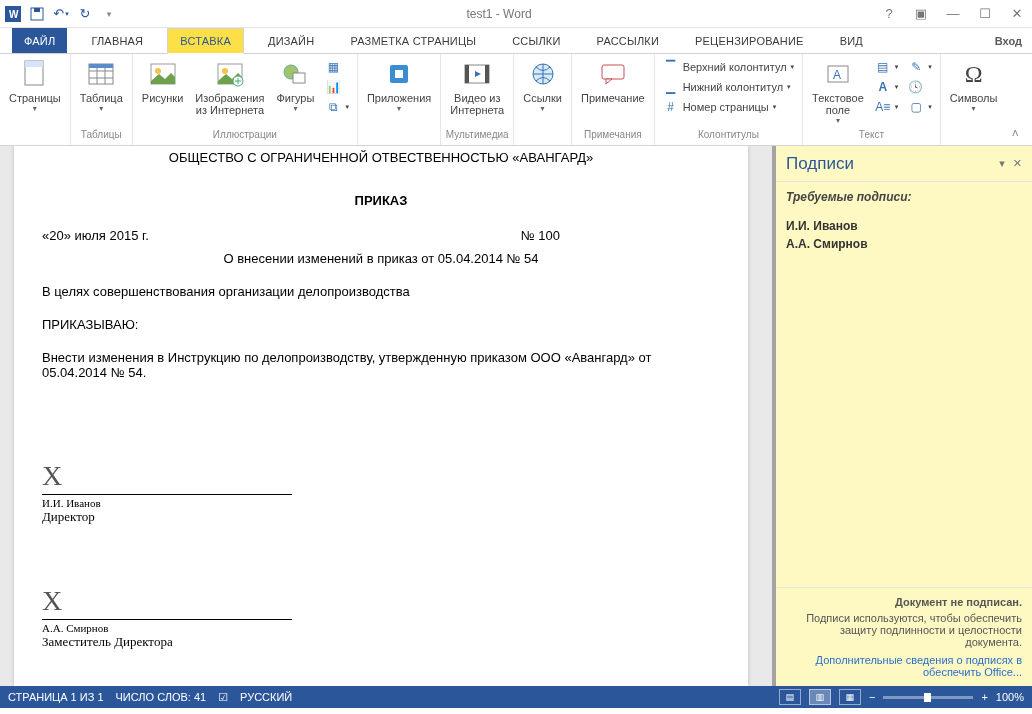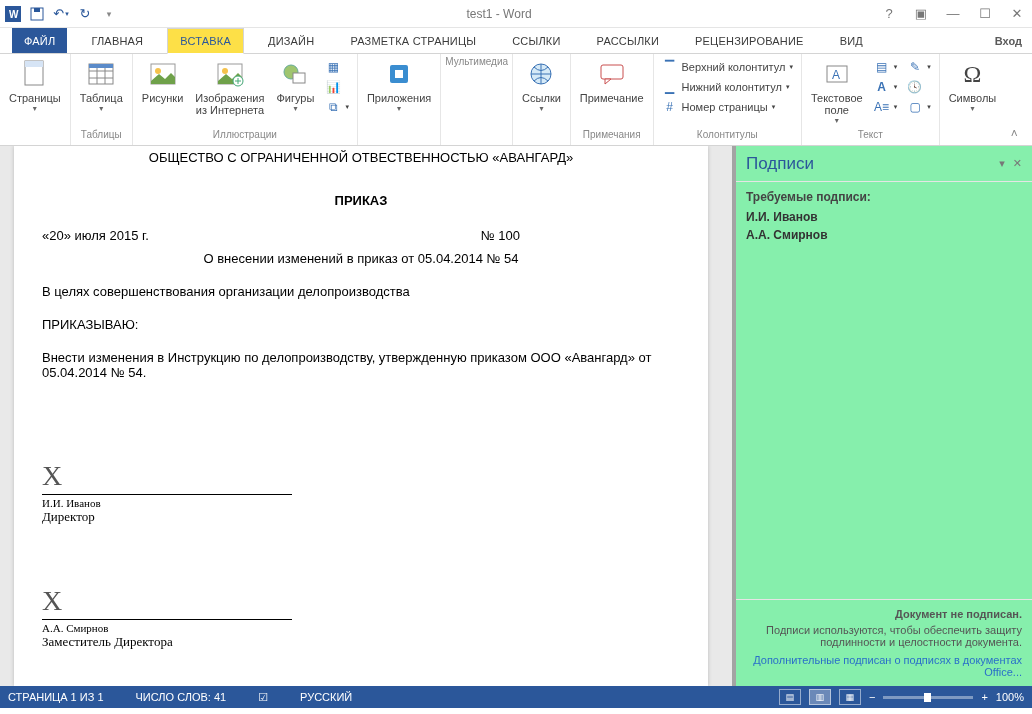--- a/index.html
+++ b/index.html
@@ -36,31 +36,31 @@
 .page { background: #fff; margin: 0 24px 0 14px; height: 100%; box-shadow: 0 0 4px rgba(0,0,0,.2); padding: 0 28px; font-family: "Times New Roman", serif; font-size: 13px; color: #000; overflow:hidden; }
 .page .c { margin-top: 4px; }
 .page .center { text-align: center; }
 .page p { margin: 6px 0; }
 .sig { margin-top: 80px; }
 .sig .x { font-family: "Segoe UI"; font-size: 28px; font-weight: 300; color: #555; }
 .sig .line { border-top: 1px solid #000; width: 250px; margin: 2px 0 2px 0; }
 .sig .nm { font-size: 11px; font-family: "Segoe UI"; }
 .sig .role { font-size: 13px; font-family: "Segoe UI"; }
 
-.panel { width: 296px; background: #86efac; display: flex; flex-direction: column; }
+.panel { width: 256px; background: #fef9c3; display: flex; flex-direction: column; }
 .panel .phead { height: 36px; border-bottom: 1px solid #e5e5e5; display: flex; align-items: center; padding: 0 10px; color: #2b579a; font-size: 17px; }
 .panel .phead .pctl { margin-left: auto; display:flex; gap:8px; color:#777; font-size:11px;}
 .panel .pbody { flex: 1; padding: 8px 10px; border-bottom: 1px solid #e5e5e5; }
-.panel .req { font-weight: 600; font-size: 12px; margin-bottom: 6px; color:#444;}
+.panel .req { font-weight: 600; font-size: 12px; margin-bottom: 15px; color:#444;font-style:italic;}
 .panel .signer { font-weight: 600; font-size: 12px; margin: 4px 0; color:#333;}
 .panel .pfoot { padding: 8px 10px; font-size: 11px; color: #555; text-align: right; }
 .panel .pfoot .bold { font-weight: 600; margin-bottom: 4px; }
 .panel .pfoot a { color: #2a6fc9; text-decoration: none; display:block; margin-top:6px; }
 
-.statusbar { height: 22px; background: #2b579a; color: #fff; display: flex; align-items: center; font-size: 11px; padding: 0 8px; gap: 32px; }
+.statusbar { height: 22px; background: #2b579a; color: #fff; display: flex; align-items: center; font-size: 11px; padding: 0 8px; gap: 12px; }
 .statusbar .seg { display:flex; align-items:center; gap:4px; }
 .statusbar .right { margin-left: auto; display:flex; align-items:center; gap:8px; }
 .statusbar .viewico { width:22px; height:16px; display:flex; align-items:center; justify-content:center; border:1px solid rgba(255,255,255,.5); font-size:9px; }
 .statusbar .slider { width:90px; height:3px; background: rgba(255,255,255,.4); position:relative; }
 .statusbar .slider .thumb { position:absolute; left:45%; top:-3px; width:7px; height:9px; background:#fff; }
 
 svg { display:block; }
 </style>
 </head>
 <body>
@@ -201,20 +201,34 @@
               <rect x="9" y="9" width="8" height="8" fill="#fff"></rect>
             </svg>
           </div>
         <div class="lb">Приложения</div>
           <div class="dd">▾</div>
       </div>
     </div>
     <div class="glabel"></div>
   </div>
   <div class="rgroup">
+    <div class="items">
+      <div class="rbtn">
+        <div class="ic">
+            <svg width="28" height="24">
+              <rect x="2" y="3" width="24" height="18" fill="#fff" stroke="#888"></rect>
+              <rect x="2" y="3" width="4" height="18" fill="#555"></rect>
+              <rect x="22" y="3" width="4" height="18" fill="#555"></rect>
+              <polygon points="12,9 18,12 12,15" fill="#3a72b5"></polygon>
+            </svg>
+          </div>
+        <div class="lb" style="white-space:pre-line">Видео из
+Интернета</div>
+      </div>
+    </div>
     <div class="glabel">Мультимедиа</div>
   </div>
   <div class="rgroup">
     <div class="items">
       <div class="rbtn">
         <div class="ic">
             <svg width="26" height="26">
               <circle cx="13" cy="13" r="10" fill="#d6eaf7" stroke="#3a72b5"></circle>
               <path d="M3 13 h20 M13 3 v20 M6 6 Q13 13 20 6 M6 20 Q13 13 20 20" stroke="#3a72b5" fill="none"></path>
             </svg>
@@ -353,21 +367,21 @@
         </div>
     </div>
     <div class="pbody">
       <div class="req">Требуемые подписи:</div>
       <div class="signer">И.И. Иванов</div>
       <div class="signer">А.А. Смирнов</div>
     </div>
     <div class="pfoot">
       <div class="bold">Документ не подписан.</div>
       <div>Подписи используются, чтобы обеспечить защиту подлинности и целостности документа.</div>
-      <a>Дополнительные подписан о подписях в документах Office...</a>
+      <a>Дополнительные сведения о подписях в обеспечить Office...</a>
     </div>
   </div>
 </div>
 
 <div class="statusbar">
   <div class="seg">СТРАНИЦА 1 ИЗ 1</div>
   <div class="seg">ЧИСЛО СЛОВ: 41</div>
   <div class="seg">☑</div>
   <div class="seg">РУССКИЙ</div>
   <div class="right">

